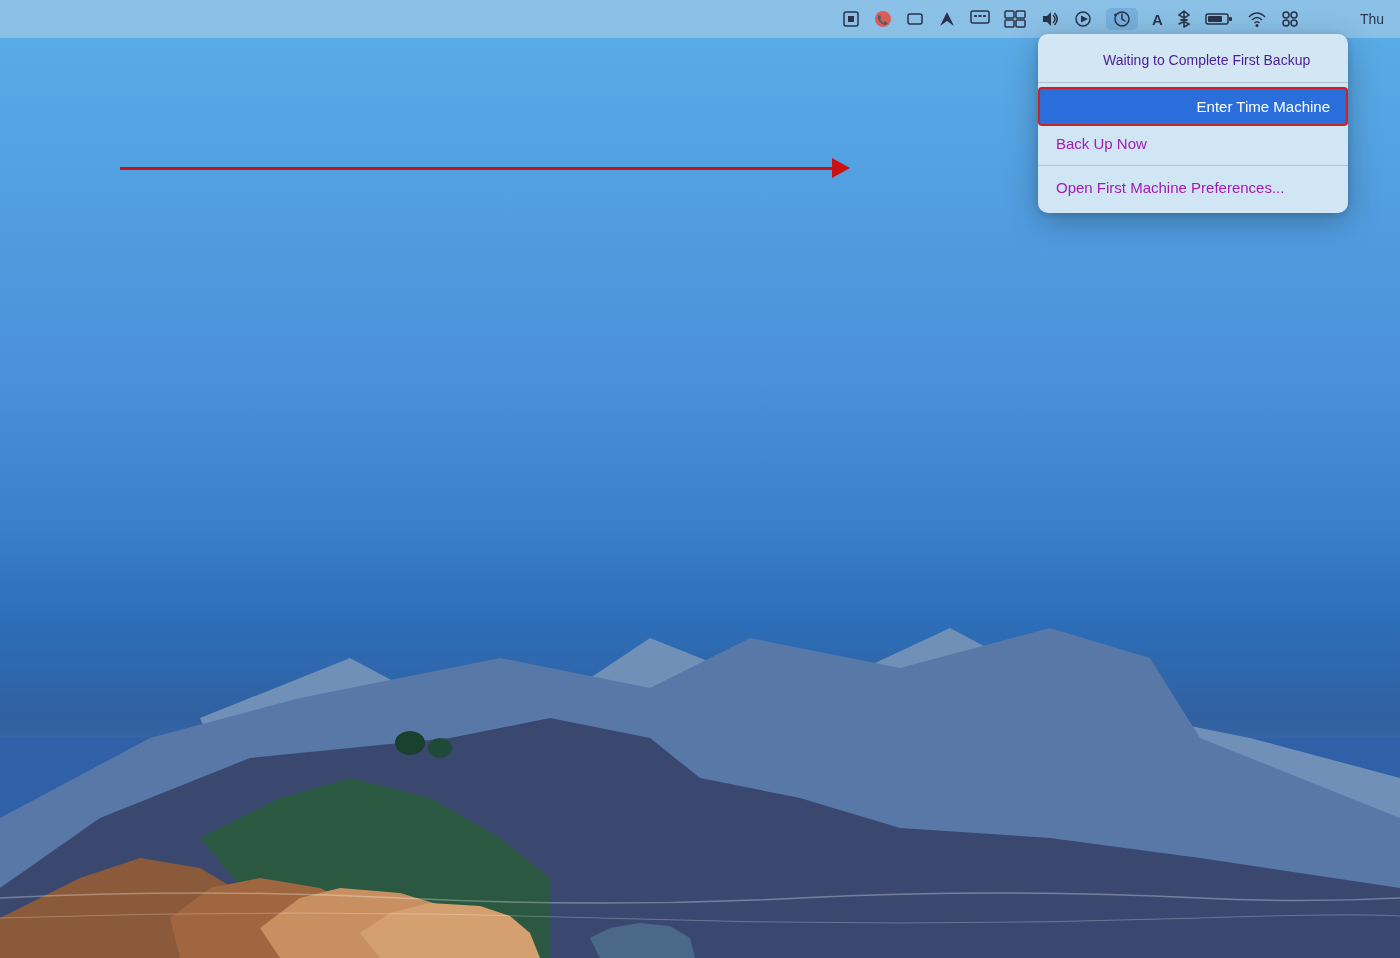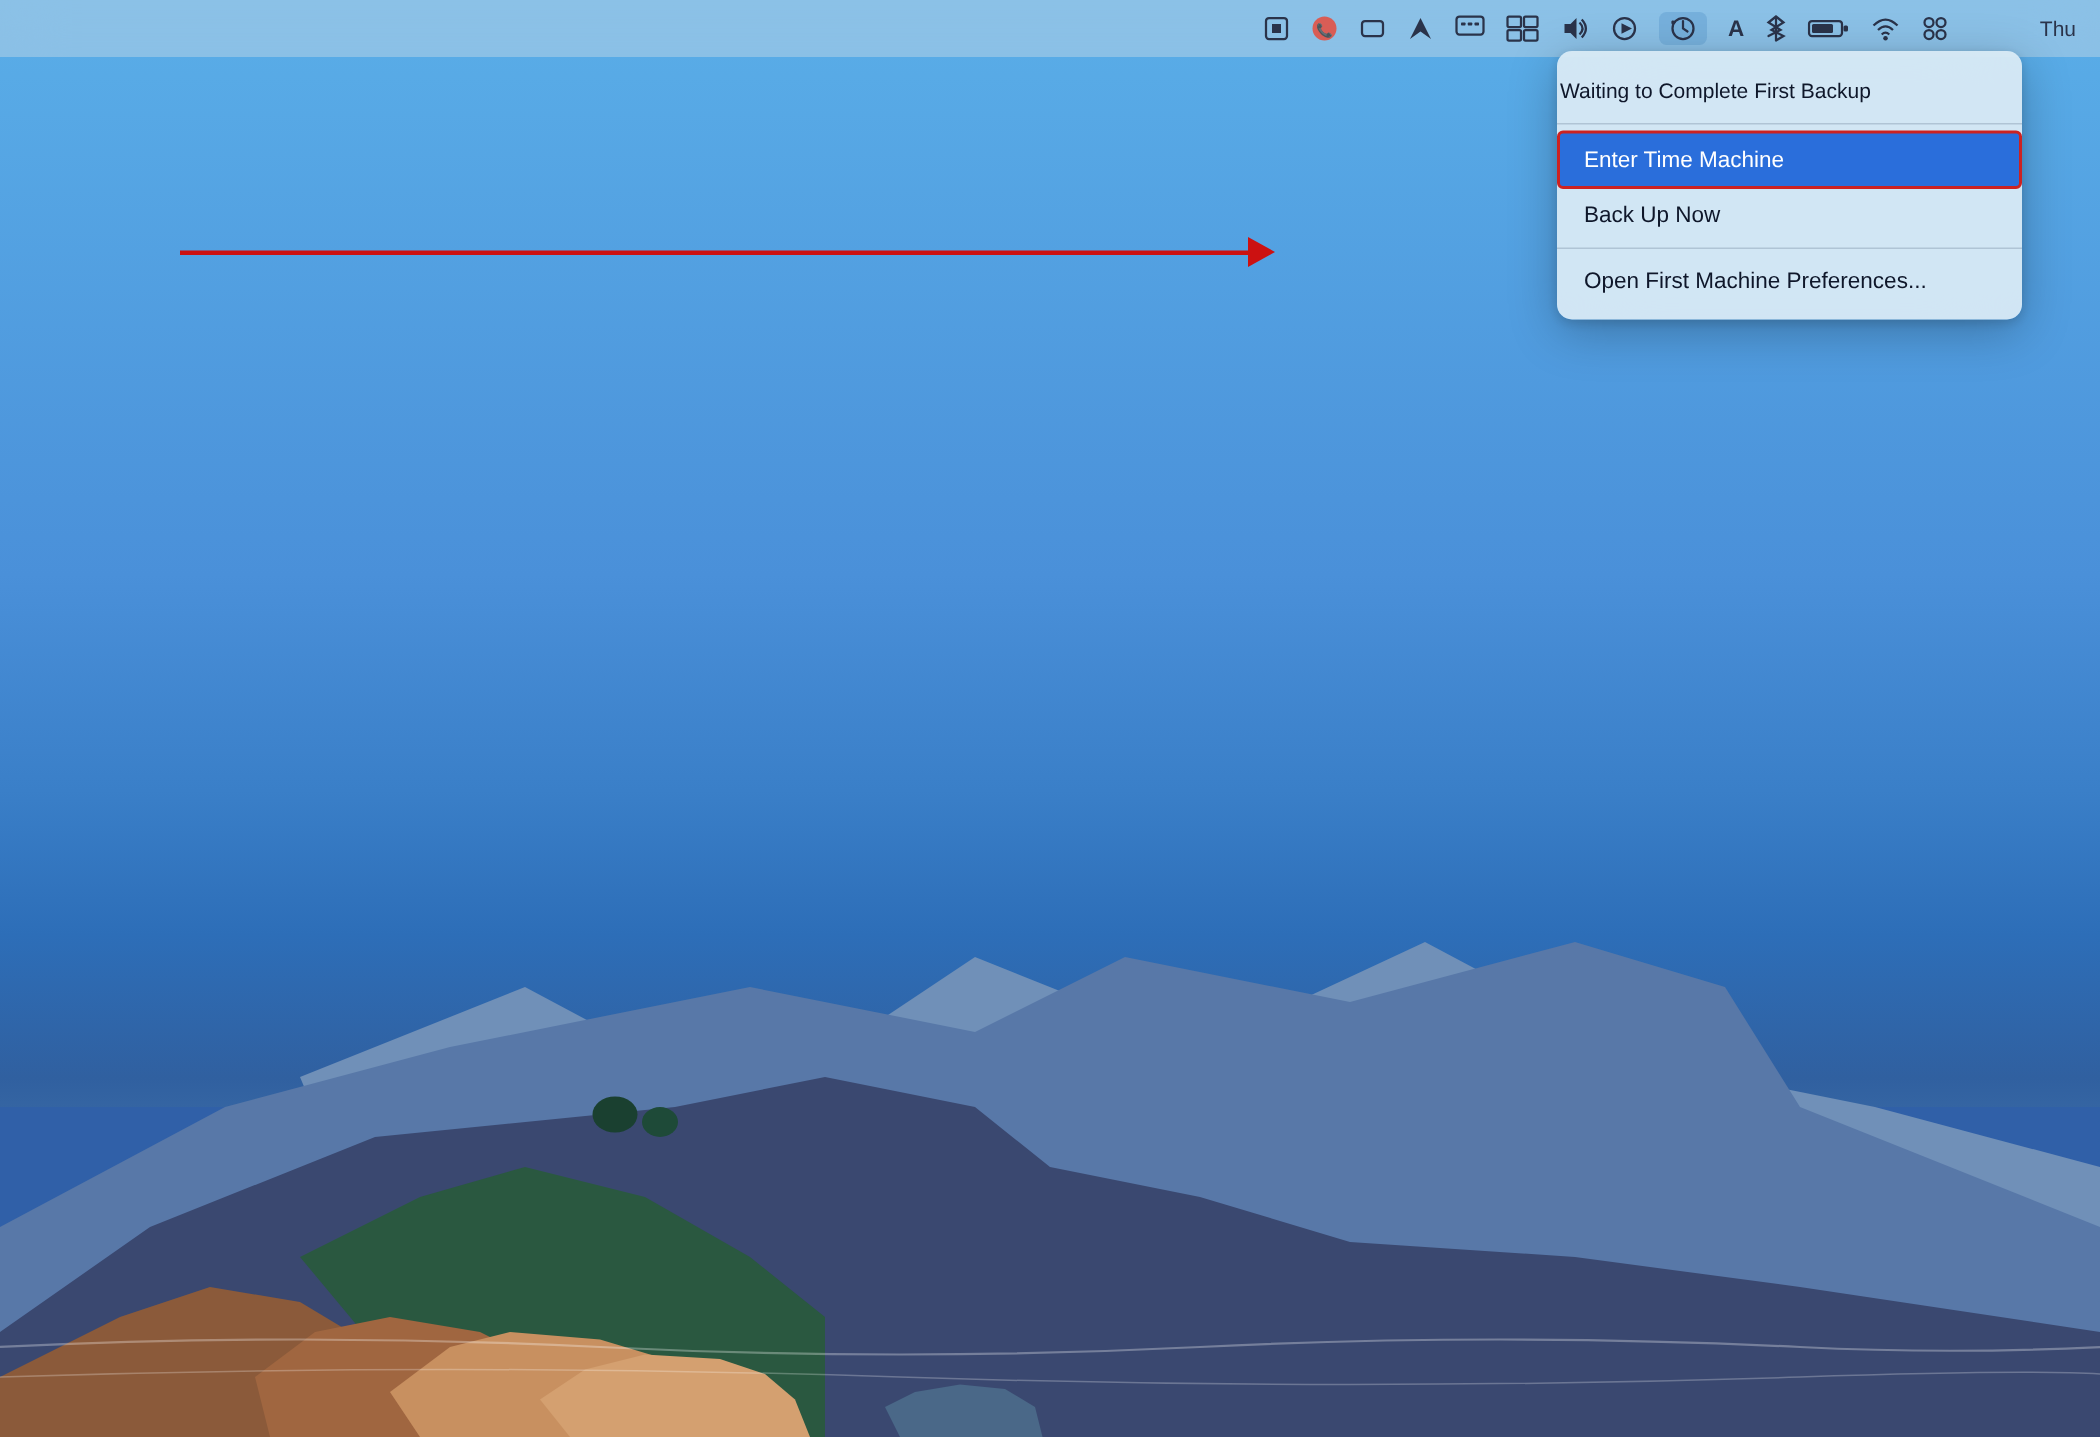--- a/index.html
+++ b/index.html
@@ -69,41 +69,43 @@
       background: rgba(220, 235, 245, 0.92);
       backdrop-filter: blur(30px);
       border-radius: 10px;
       box-shadow: 0 8px 32px rgba(0,0,0,0.25), 0 2px 8px rgba(0,0,0,0.15);
       z-index: 200;
       overflow: hidden;
       padding: 8px 0;
     }
 
     .menu-status {
-      padding: 10px 18px 10px 2px;
+      padding: 10px 18px 10px 24px;
       font-size: 14px;
-      color: #0f172a;
+      color: #4c1d95;
       font-weight: 400;
+      margin-left: 41px;
     }
 
     .menu-item {
       padding: 9px 18px;
       font-size: 15px;
-      color: #0f172a;
+      color: #a21caf;
       cursor: pointer;
       display: block;
     }
 
     .menu-item.highlighted {
       background: #2a6edb;
       color: #ffffff;
       border: 2px solid #cc2222;
       border-radius: 4px;
       margin: 0 0px;
       padding: 9px 16px;
+      text-align: right;
     }
 
     .menu-divider {
       height: 1px;
       background: rgba(100, 120, 140, 0.3);
       margin: 4px 0;
     }
 
     
     .arrow-annotation {

